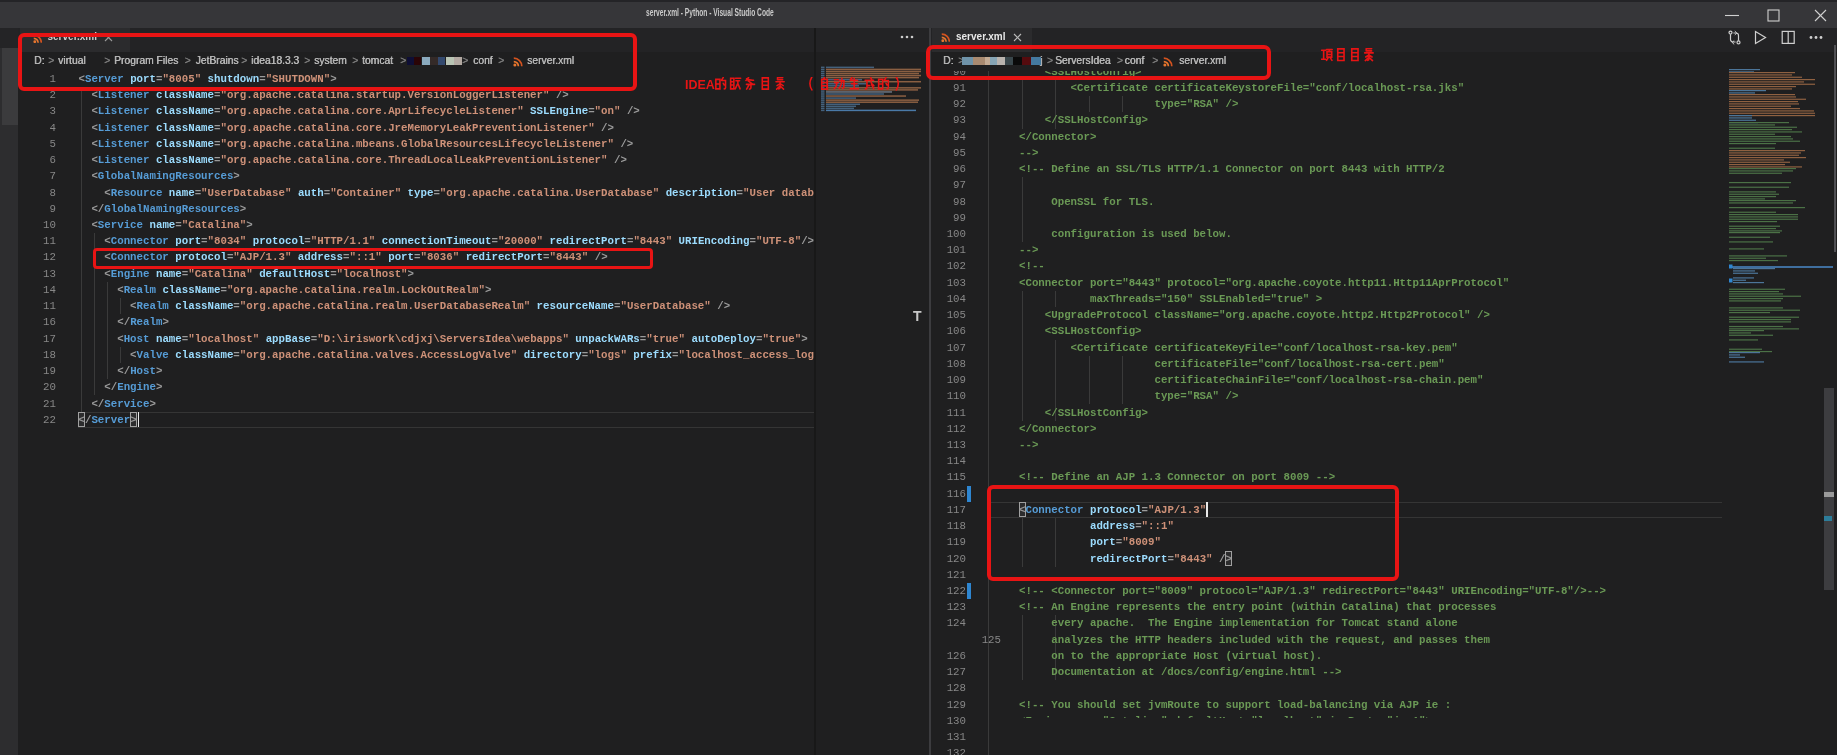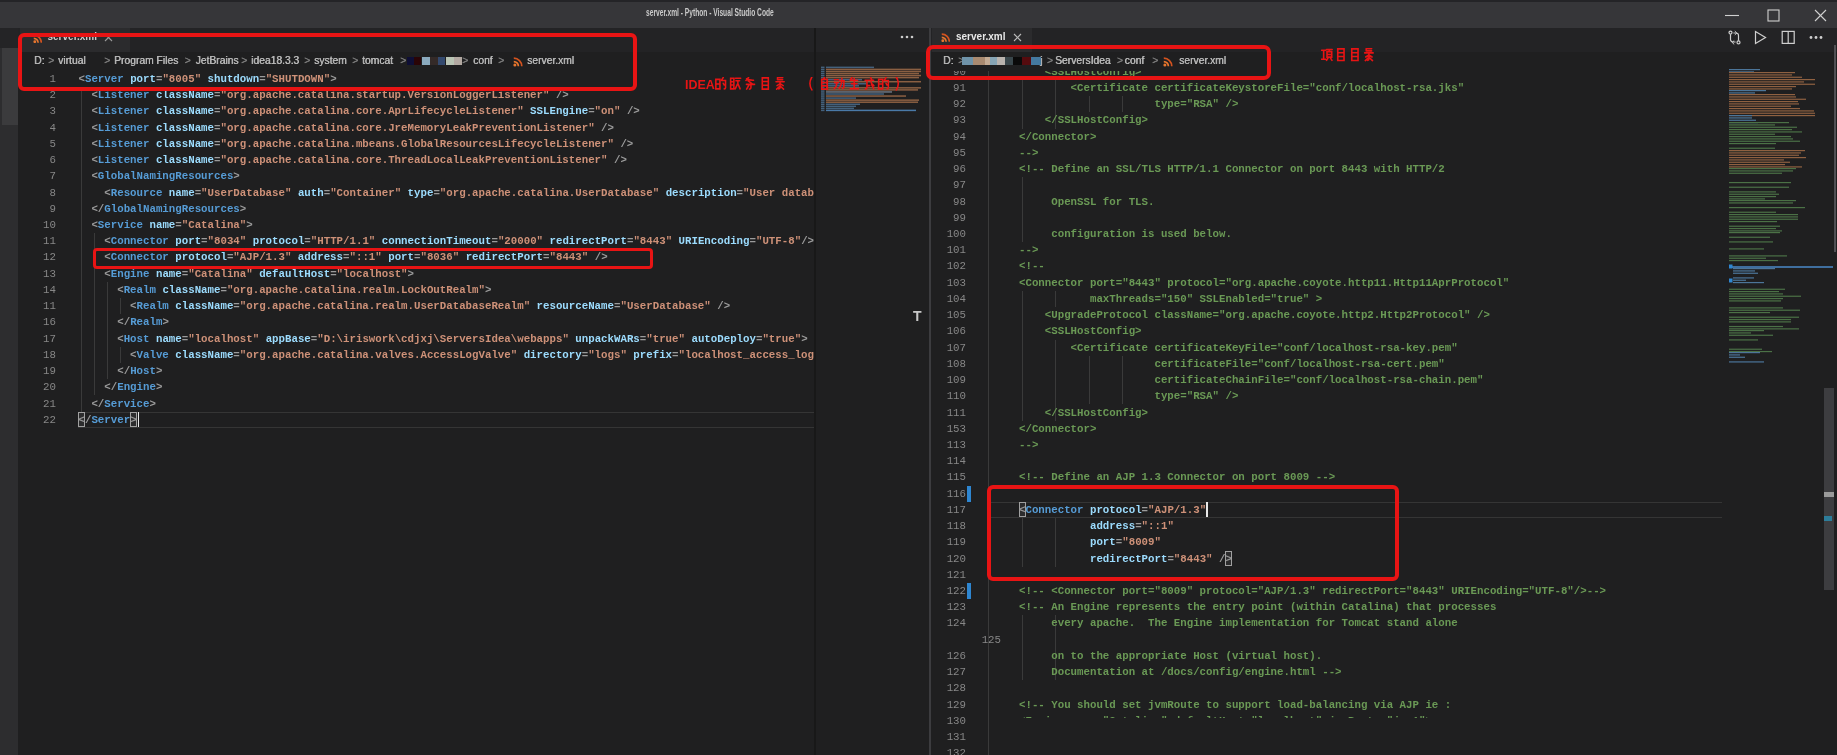--- a/index.html
+++ b/index.html
@@ -231,20 +231,21 @@
 <div class="cl" style="left:62.200000000000045px;top:420.7px"><span style="color:#6a9955">    &lt;/Connector&gt;</span></div>
 <div class="cl" style="left:62.200000000000045px;top:436.9px"><span style="color:#6a9955">    --&gt;</span></div>
 <div class="cl" style="left:62.200000000000045px;top:469.4px"><span style="color:#6a9955">    &lt;!-- Define an AJP 1.3 Connector on port 8009 --&gt;</span></div>
 <div class="cl" style="left:62.200000000000045px;top:501.8px">    <span style="color:#9b9b9b">&lt;</span><span style="color:#569cd6">Connector</span> <span style="color:#9cdcfe">protocol</span><span style="color:#9b9b9b">=</span><span style="color:#ce9178">"AJP/1.3"</span></div>
 <div class="cl" style="left:62.200000000000045px;top:518.1px">               <span style="color:#9cdcfe">address</span><span style="color:#9b9b9b">=</span><span style="color:#ce9178">"::1"</span></div>
 <div class="cl" style="left:62.200000000000045px;top:534.3px">               <span style="color:#9cdcfe">port</span><span style="color:#9b9b9b">=</span><span style="color:#ce9178">"8009"</span></div>
 <div class="cl" style="left:62.200000000000045px;top:550.5px">               <span style="color:#9cdcfe">redirectPort</span><span style="color:#9b9b9b">=</span><span style="color:#ce9178">"8443"</span> <span style="color:#9b9b9b">/&gt;</span></div>
 <div class="cl" style="left:62.200000000000045px;top:583.0px"><span style="color:#6a9955">    &lt;!-- &lt;Connector port="8009" protocol="AJP/1.3" redirectPort="8443" URIEncoding="UTF-8"/&gt;--&gt;</span></div>
 <div class="cl" style="left:62.200000000000045px;top:599.2px"><span style="color:#6a9955">    &lt;!-- An Engine represents the entry point (within Catalina) that processes</span></div>
 <div class="cl" style="left:62.200000000000045px;top:615.4px"><span style="color:#6a9955">         every apache.  The Engine implementation for Tomcat stand alone</span></div>
+<div class="cl" style="left:62.200000000000045px;top:631.7px"><span style="color:#6a9955">         analyzes the HTTP headers included with the request, and passes them</span></div>
 <div class="cl" style="left:62.200000000000045px;top:647.9px"><span style="color:#6a9955">         on to the appropriate Host (virtual host).</span></div>
 <div class="cl" style="left:62.200000000000045px;top:696.6px"><span style="color:#6a9955">    &lt;!-- You should set jvmRoute to support load-balancing via AJP ie :</span></div>
 <div class="cl" style="left:62.200000000000045px;top:664.1px"><span style="color:#6a9955">         Documentation at /docs/config/engine.html --&gt;</span></div>
 <div class="cl" style="left:62.200000000000045px;top:712.8px"><span style="color:#6a9955">    &lt;Engine name="Catalina" defaultHost="localhost" jvmRoute="jvm1"&gt;</span></div>
 <div class="cl" style="left:62.200000000000045px;top:729.0px"><span style="color:#6a9955">    --&gt;</span></div>
 <div class="cl" style="left:62.200000000000045px;top:745.2px">    <span style="color:#9b9b9b">&lt;</span><span style="color:#569cd6">Engine</span> <span style="color:#9cdcfe">name</span><span style="color:#9b9b9b">=</span><span style="color:#ce9178">"Catalina"</span> <span style="color:#9cdcfe">defaultHost</span><span style="color:#9b9b9b">=</span><span style="color:#ce9178">"localhost"</span><span style="color:#9b9b9b">&gt;</span></div>
 </div>
 <div class="ln" style="left:932px;top:63.7px">90</div>
 <div class="ln" style="left:932px;top:79.9px">91</div>
 <div class="ln" style="left:932px;top:96.1px">92</div>
@@ -260,21 +261,21 @@
 <div class="ln" style="left:932px;top:258.4px">102</div>
 <div class="ln" style="left:932px;top:274.6px">103</div>
 <div class="ln" style="left:932px;top:290.9px">104</div>
 <div class="ln" style="left:932px;top:307.1px">105</div>
 <div class="ln" style="left:932px;top:323.3px">106</div>
 <div class="ln" style="left:932px;top:339.5px">107</div>
 <div class="ln" style="left:932px;top:355.8px">108</div>
 <div class="ln" style="left:932px;top:372.0px">109</div>
 <div class="ln" style="left:932px;top:388.2px">110</div>
 <div class="ln" style="left:932px;top:404.5px">111</div>
-<div class="ln" style="left:932px;top:420.7px">153</div>
+<div class="ln" style="left:932px;top:420.7px">112</div>
 <div class="ln" style="left:932px;top:436.9px">113</div>
 <div class="ln" style="left:932px;top:469.4px">115</div>
 <div class="ln" style="left:932px;top:501.8px">117</div>
 <div class="ln" style="left:932px;top:518.1px">118</div>
 <div class="ln" style="left:932px;top:534.3px">119</div>
 <div class="ln" style="left:932px;top:550.5px">120</div>
 <div class="ln" style="left:932px;top:583.0px">122</div>
 <div class="ln" style="left:932px;top:599.2px">123</div>
 <div class="ln" style="left:932px;top:615.4px">124</div>
 <div class="ln" style="left:967px;top:631.7px">125</div>

